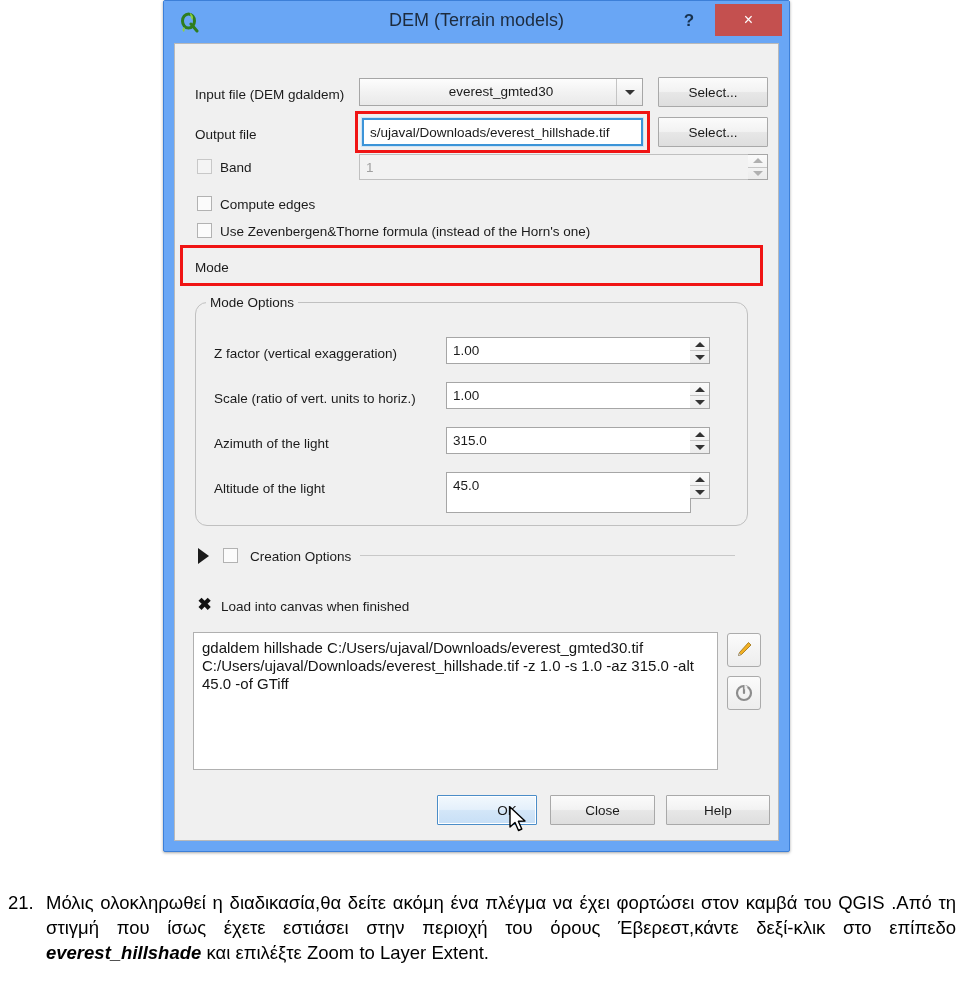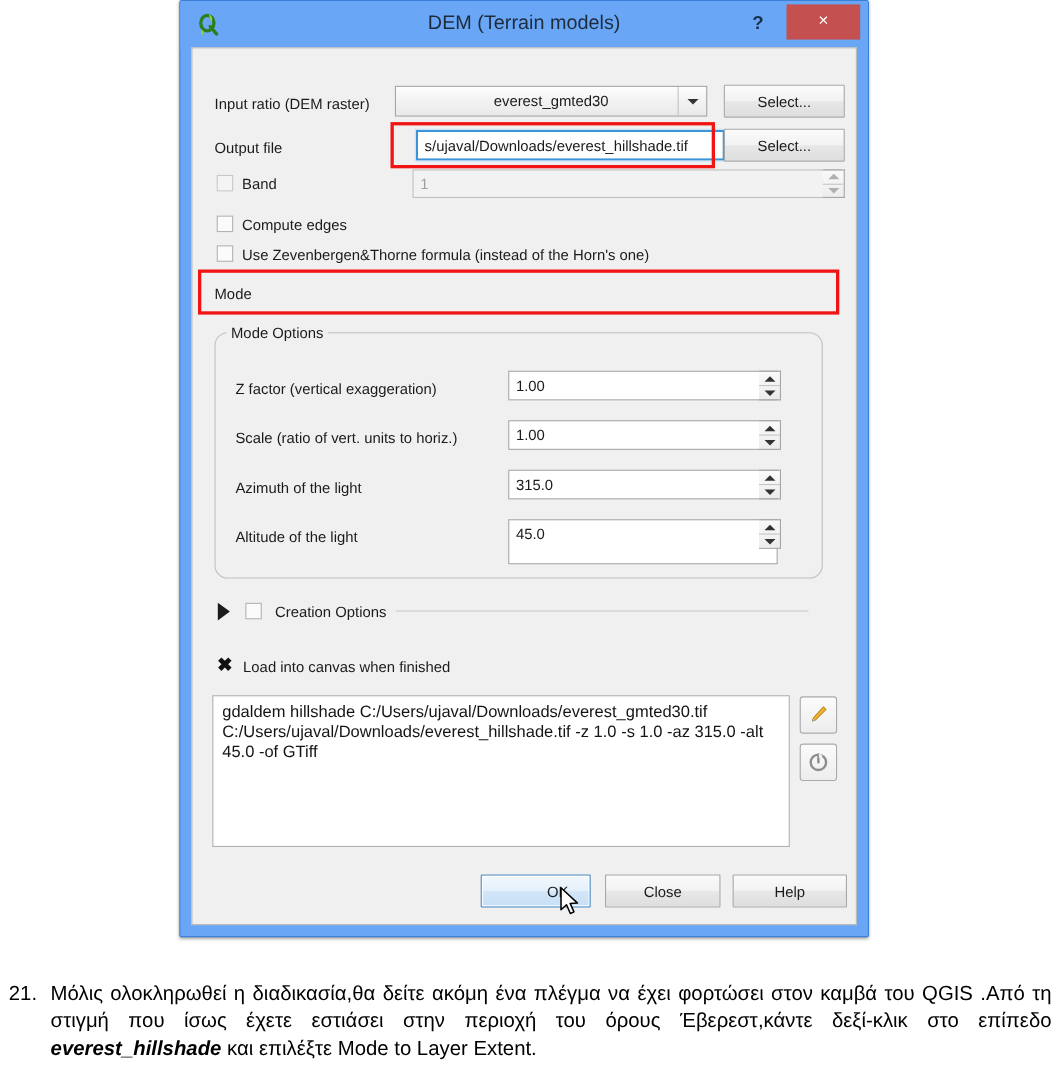--- a/index.html
+++ b/index.html
@@ -72,21 +72,20 @@
   .txtinput {
     position: absolute;
     background: #ffffff;
     border: 1px solid #a6a6a6;
     font-size: 13.5px;
     color: #1b1b1b;
     padding: 3px 6px;
     line-height: 20px;
     white-space: nowrap;
     overflow: hidden;
-    margin-left: 16px;
   }
   .txtinput.focused {
     border: 2px solid #3c94d8;
     outline: 1px solid #cfe4f5;
   }
   .txtinput.disabled {
     background: #f2f2f2;
     color: #a0a0a0;
     border: 1px solid #c0c0c0;
   }
@@ -280,21 +279,21 @@
         <path d="M5 16 C3 18 3 20 5 21 C6 19 6 17 5 16 Z" fill="#8fd13f"></path>
       </svg>
     </div>
     <div id="title-text">DEM (Terrain models)</div>
     <div id="help-btn">?</div>
     <div id="close-btn">×</div>
   </div>
 
   <div id="client">
 
-    <div class="lbl" style="left:20px; top:44px;">Input ratio (DEM raster)</div>
+    <div class="lbl" style="left:20px; top:44px;">Input file (DEM gdaldem)</div>
     <div class="combo" style="left:184px; top:34px; width:284px; height:28px;">
       <span>everest_gmted30</span>
       <span class="arrowbox">
         <span class="tri-down"></span>
       </span>
     </div>
     <div class="btn" style="left:483px; top:33px; width:110px; height:30px;">Select...</div>
 
     <div class="lbl" style="left:20px; top:84px;">Output file</div>
     <div class="txtinput focused" style="left:187px; top:74px; width:281px; height:28px;">
@@ -415,15 +414,15 @@
 
 <div id="mouse-cursor">
   <svg width="22" height="30" viewBox="0 0 22 30">
     <path d="M2 1 L2 21 L7 16.5 L10.5 24.5 L13.8 23 L10.3 15.3 L17 15 Z" fill="#ffffff" stroke="#000000" stroke-width="1.4" stroke-linejoin="round"></path>
   </svg>
 </div>
 
 <div id="caption">
   <span id="caption-num">21.</span>
   <div id="caption-body">
-    <span>Μόλις ολοκληρωθεί η διαδικασία,θα δείτε ακόμη ένα πλέγμα να έχει φορτώσει στον καμβά του QGIS .Από τη στιγμή που ίσως έχετε εστιάσει στην περιοχή του όρους Έβερεστ,κάντε δεξί-κλικ στο επίπεδο </span><span class="em">everest_hillshade</span><span> και επιλέξτε Mode to Layer Extent.</span>
+    <span>Μόλις ολοκληρωθεί η διαδικασία,θα δείτε ακόμη ένα πλέγμα να έχει φορτώσει στον καμβά του QGIS .Από τη στιγμή που ίσως έχετε εστιάσει στην περιοχή του όρους Έβερεστ,κάντε δεξί-κλικ στο επίπεδο </span><span class="em">everest_hillshade</span><span> και επιλέξτε Zoom to Layer Extent.</span>
   </div>
 </div>
 
 </body></html>

